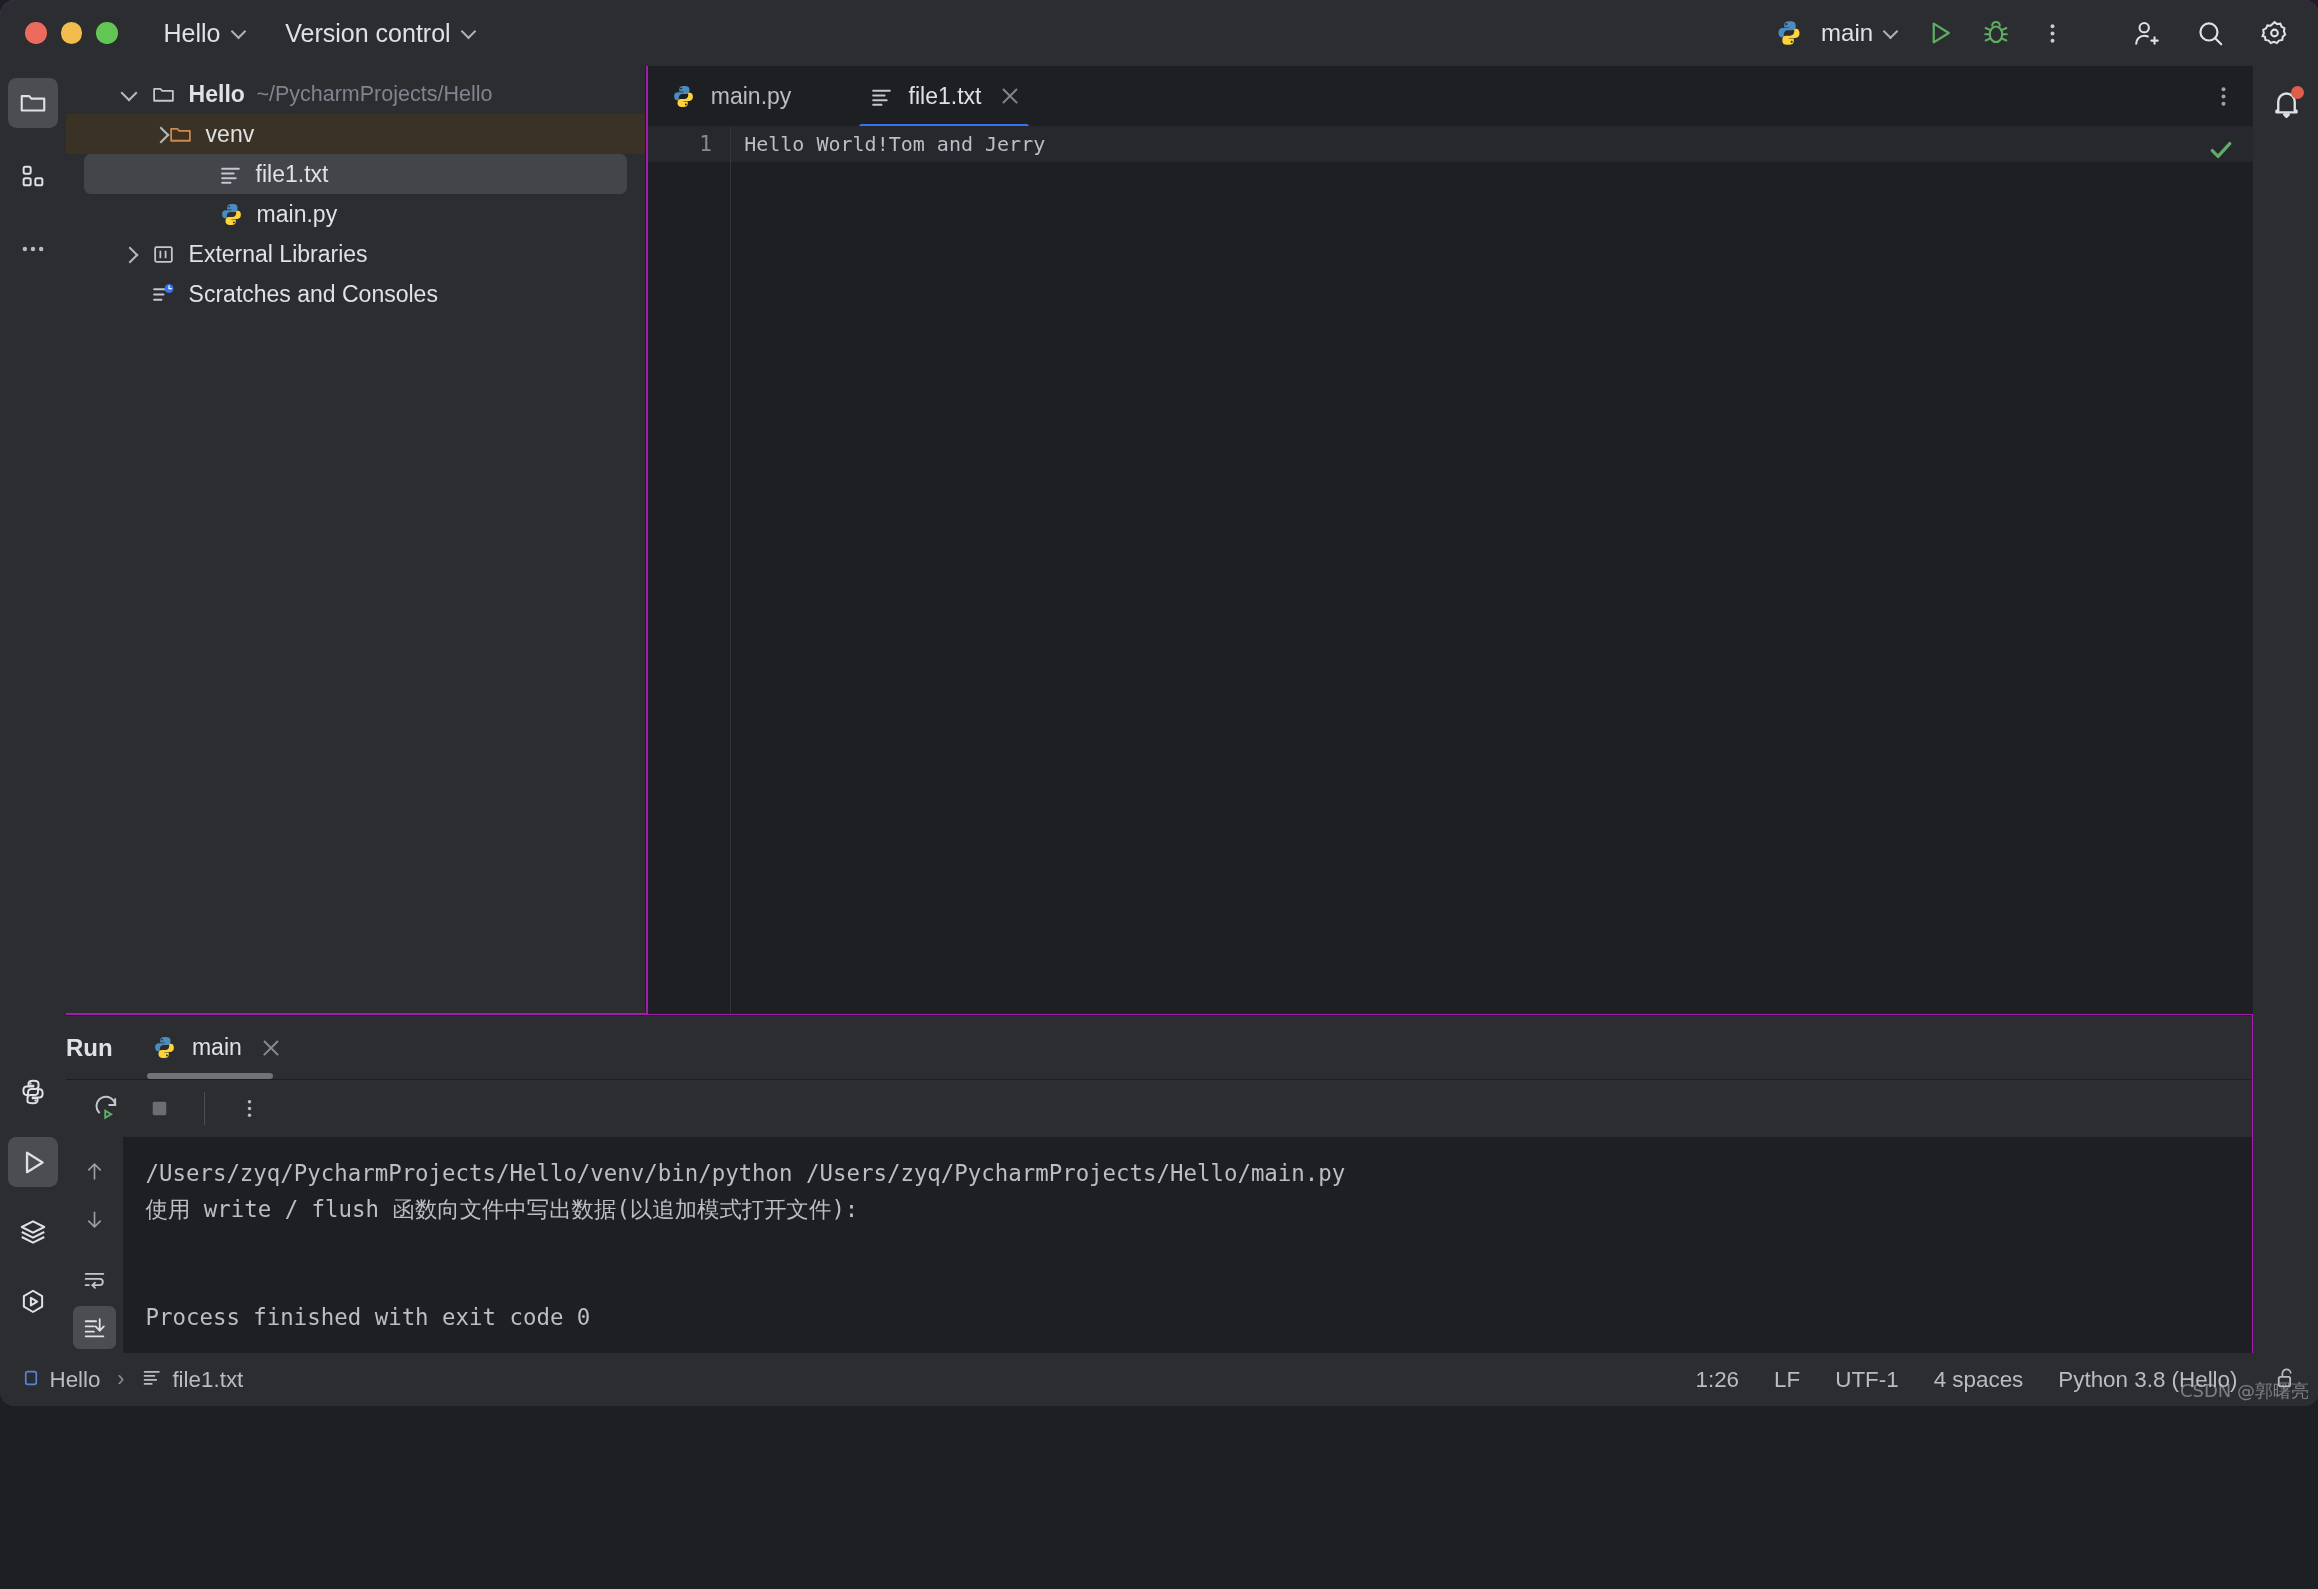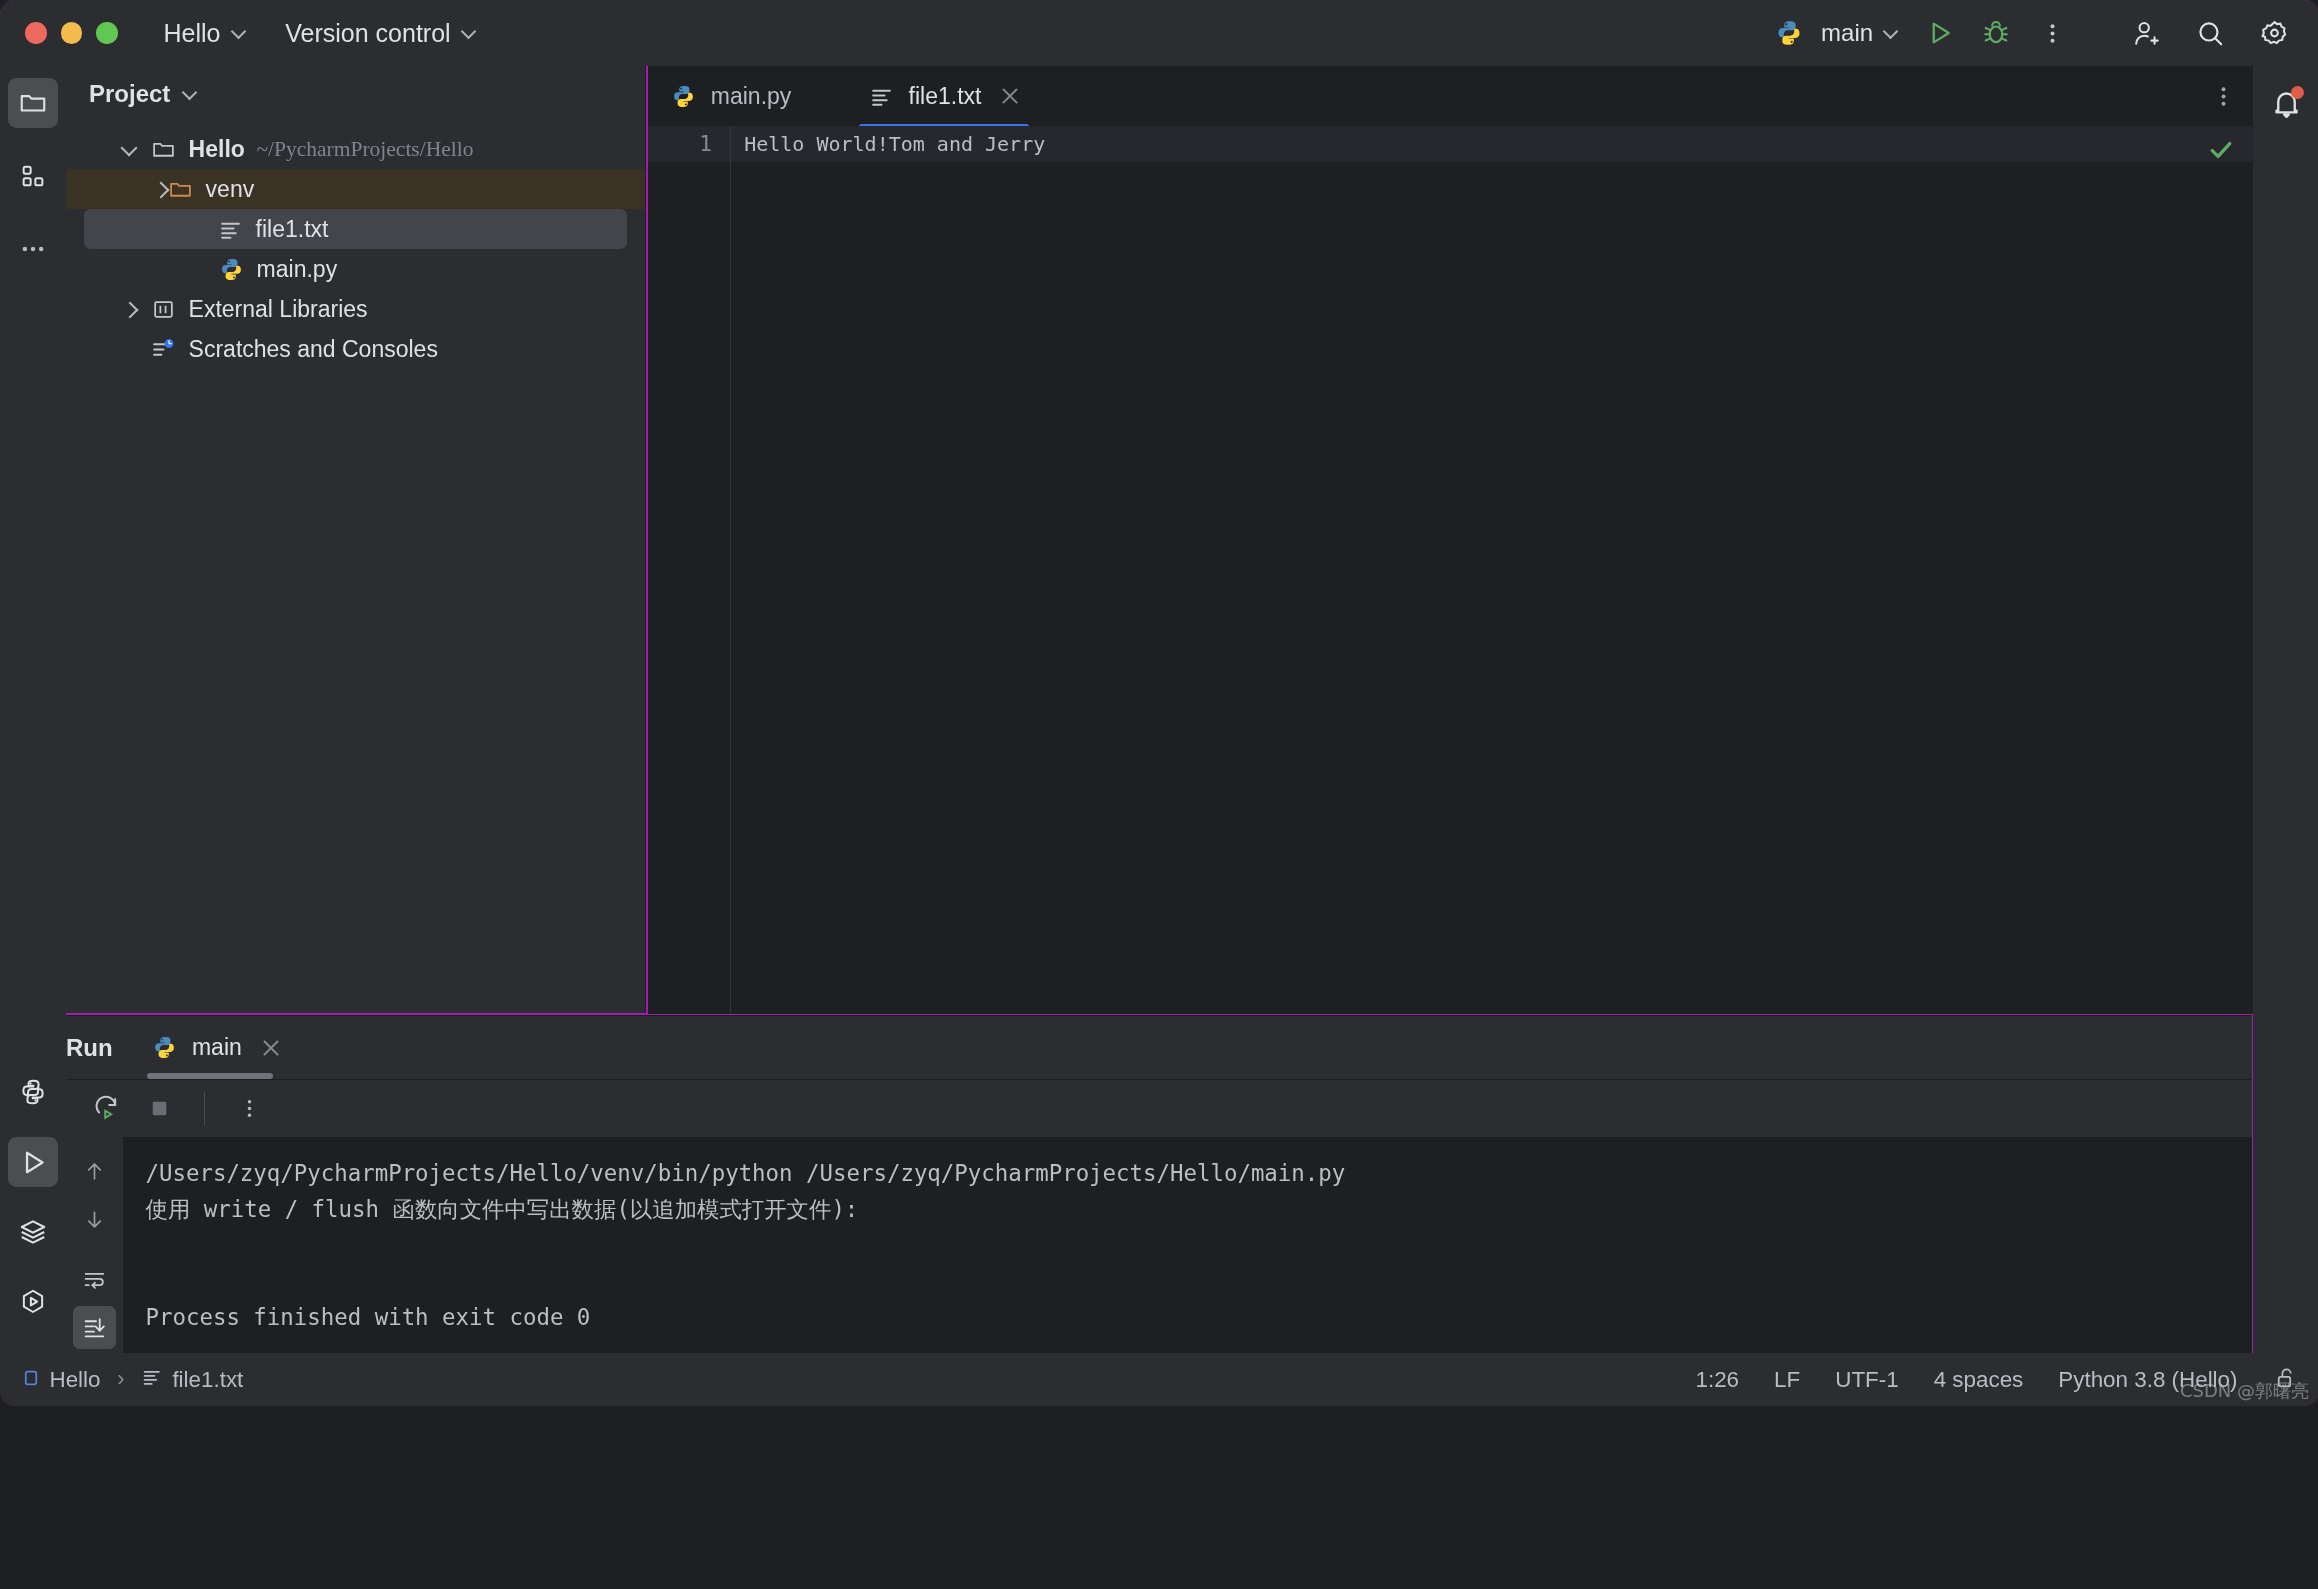--- a/index.html
+++ b/index.html
@@ -79,21 +79,21 @@
   .arrow::after {
     content: ''; position: absolute; left: 2.5px; top: 3.3px;
     width: 10px; height: 10px;
     border-right: 2.3px solid #b4b8bf; border-bottom: 2.3px solid #b4b8bf;
     transform: rotate(-45deg);
   }
   .arrow.down::after { transform: rotate(45deg); left: 1.7px; top: 1.7px; }
   .row-icon { width: 28px; height: 28px; margin-right: 11.6px; display: inline-flex; align-items: center; justify-content: center; flex: none; }
   .row-label { font-weight: normal; }
   .row-label.bold { font-weight: bold; }
-  .row-sub { color: #7f848e; font-size: 21.5px; margin-left: 11.6px; font-family: Liberation Serif, serif; }
+  .row-sub { color: #7f848e; font-size: 21.5px; margin-left: 11.6px; }
 
   
   .editor-area {
     position: absolute; left: 648px; top: 66px; width: 1605px; height: 947px;
     background: #1e1f22;
   }
   .tabbar {
     height: 60px; background: #1e1f22; display: flex; align-items: stretch; position: relative;
   }
   .etab {
@@ -339,24 +339,20 @@
     <div class="ab-btn" style="margin-top:20px; margin-bottom:20px">
       <svg width="30" height="30" viewBox="0 0 24 24" fill="none" stroke="#dfe1e5" stroke-width="1.6" stroke-linecap="round">
         <circle cx="8" cy="6.4" r="2.4"></circle>
           <circle cx="16" cy="6.4" r="2.4"></circle>
         <path d="M8 8.9v10M16 8.9c0 4-8 2.6-8 6.6"></path>
       </svg>
     </div>
   </div>
 
   <div class="project-panel">
-    <div class="pp-header">
-      <span class="pp-title">Project</span>
-      <span class="chev"></span>
-    </div>
 
     <div class="tree">
 
       <div class="tree-row lvl0">
         <span class="arrow down" style="left:55px"></span>
         <span class="row-icon">
           <svg width="25" height="25" viewBox="0 0 24 24" fill="none" stroke="#c3c7cd" stroke-width="1.7" stroke-linejoin="round">
             <path d="M3 6.5h6l1.7 2H21v9.5H3z"></path>
           </svg>
         </span>

